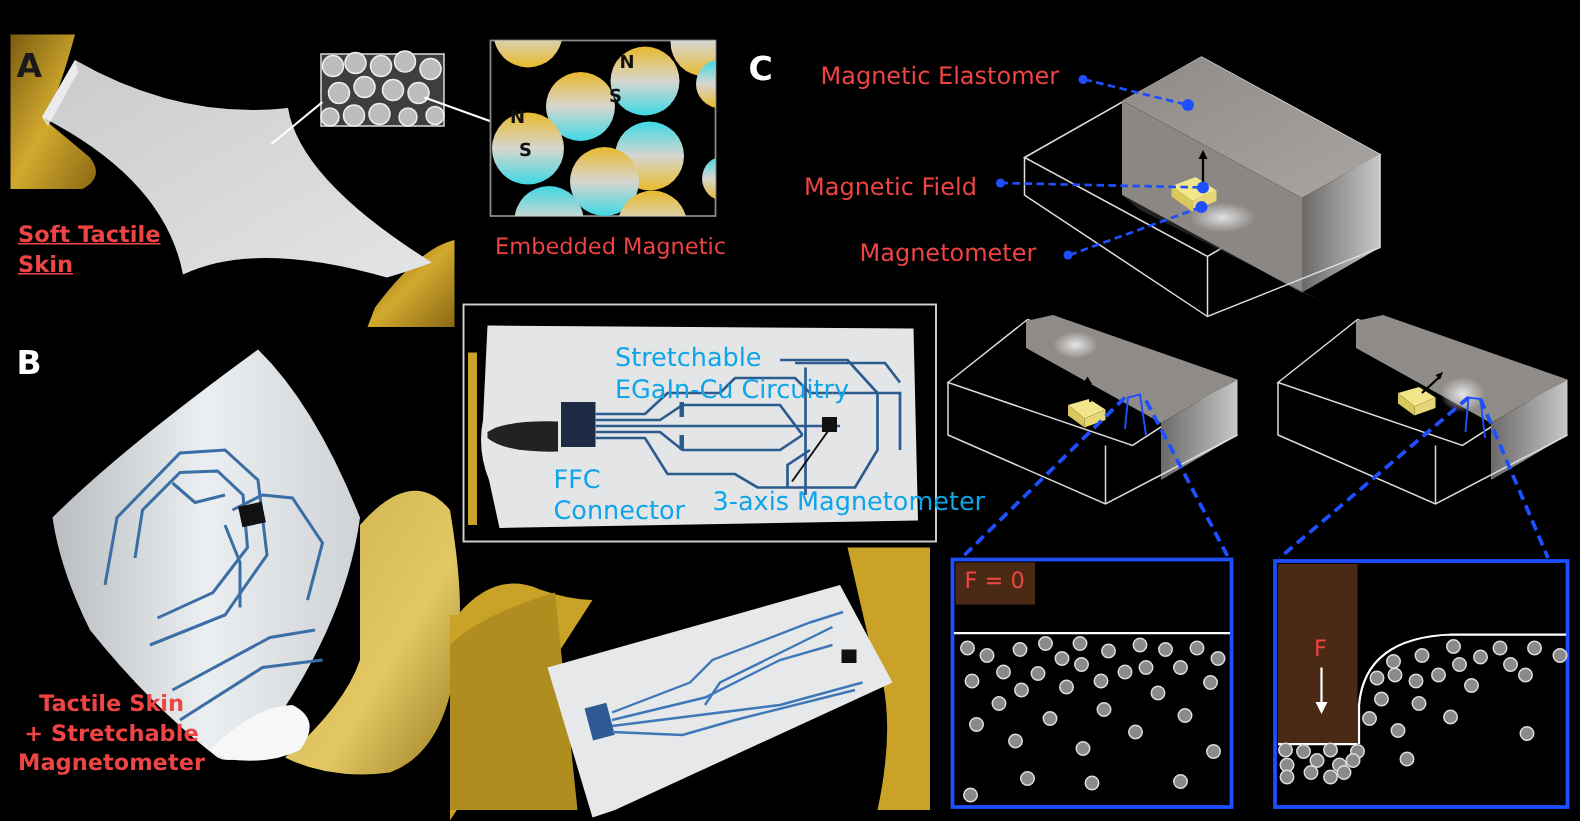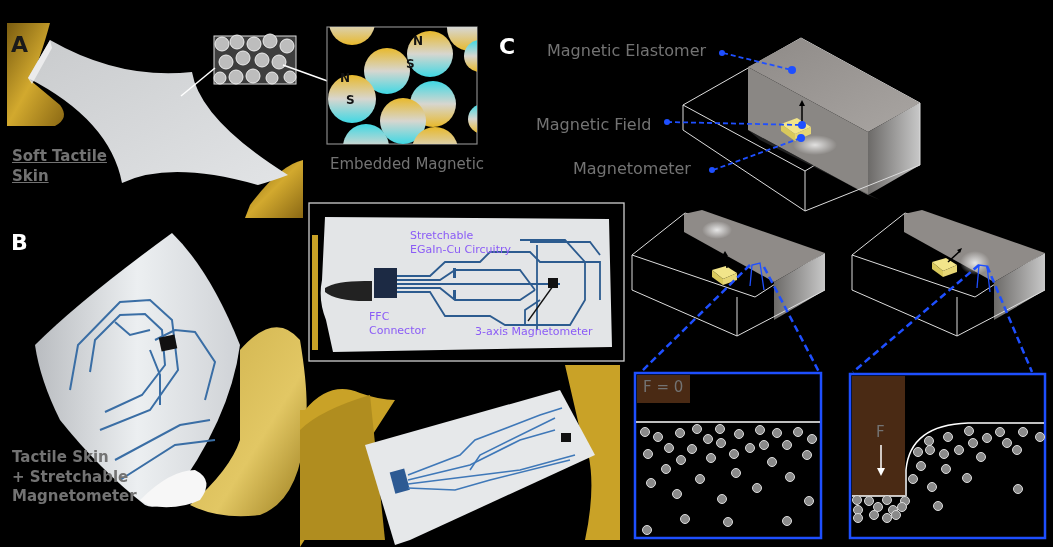--- a/index.html
+++ b/index.html
@@ -1,21 +1,21 @@
 <!DOCTYPE html>
 <html><head>
 <meta charset="utf-8">
 <style>
   html,body{margin:0;padding:0;background:#000;}
   body{width:1053px;height:547px;position:relative;overflow:hidden;font-family:"Liberation Sans",sans-serif;color:#fff;}
   .abs{position:absolute;}
   .panel-letter{position:absolute;font-family:"DejaVu Sans",sans-serif;font-weight:bold;font-size:22px;}
-  .lbl{position:absolute;font-family:"DejaVu Sans",sans-serif;font-size:15px;color:#737373;line-height:1.25;white-space:nowrap;}
+  .lbl{position:absolute;font-family:"DejaVu Sans",sans-serif;font-size:15px;color:#ef4444;line-height:1.25;white-space:nowrap;}
   .lbl-bold{font-weight:bold;font-size:15px;line-height:1.3;}
-  .dark{color:#8b5cf6;font-size:11px;line-height:1.25;}
+  .dark{color:#0ea5e9;font-size:17px;line-height:1.25;}
   svg{position:absolute;left:0;top:0;}
 </style>
 </head>
 <body>
 
 <div>
   <svg width="1053" height="547">
     <defs>
       <linearGradient id="gold" x1="0" y1="0" x2="1" y2="1">
         <stop offset="0" stop-color="#7a5c10"></stop>
@@ -330,21 +330,21 @@
   </div>
   <div class="lbl" style="left:330px;top:155px;text-align:center;width:150px;">
     <div>Embedded Magnetic</div>
   </div>
   <div class="abs" style="left:340px;top:71px;color:#111;font-size:12px;font-weight:bold;font-family:'DejaVu Sans',sans-serif;">N</div>
   <div class="abs" style="left:346px;top:93px;color:#111;font-size:12px;font-weight:bold;font-family:'DejaVu Sans',sans-serif;">S</div>
   <div class="abs" style="left:413px;top:34px;color:#111;font-size:12px;font-weight:bold;font-family:'DejaVu Sans',sans-serif;">N</div>
   <div class="abs" style="left:406px;top:57px;color:#111;font-size:12px;font-weight:bold;font-family:'DejaVu Sans',sans-serif;">S</div>
 
   <div class="panel-letter" style="left:11px;top:230px;">B</div>
-  <div class="lbl lbl-bold" style="left:12px;top:448px;line-height:1.3;">
+  <div class="lbl lbl-bold" style="left:12px;top:460px;line-height:1.3;text-align:center;">
     <div>Tactile Skin</div>
     <div>+ Stretchable</div>
     <div>Magnetometer</div>
   </div>
 
   <div class="lbl dark" style="left:410px;top:229px;">
     <div>Stretchable</div>
     <div>EGaIn-Cu Circuitry</div>
   </div>
   <div class="lbl dark" style="left:369px;top:310px;">

